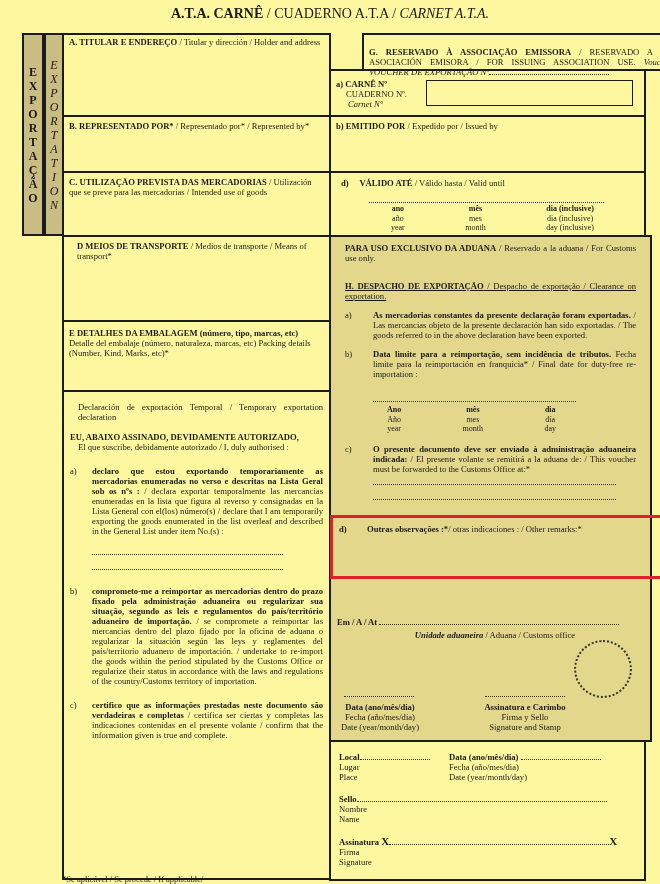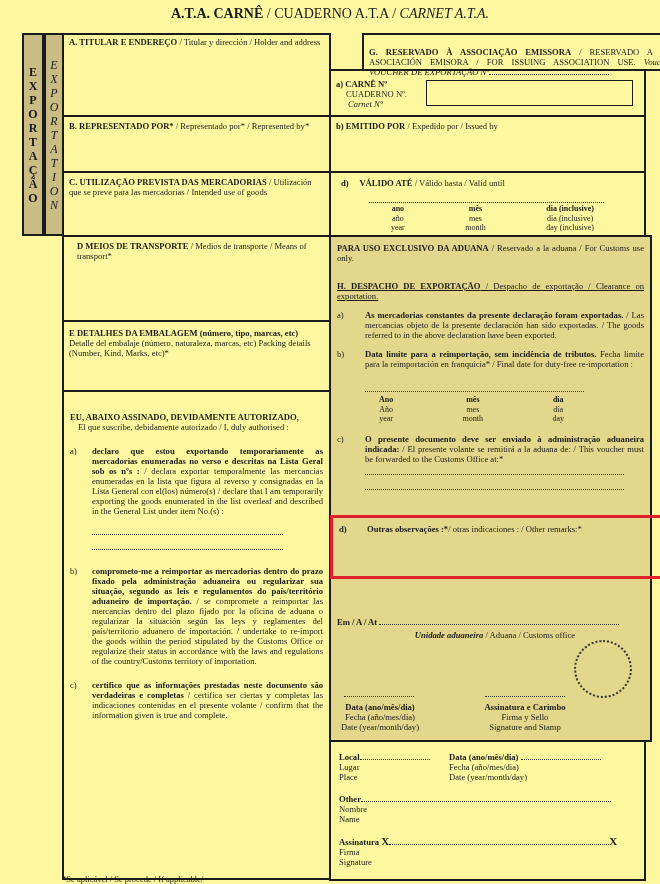--- a/index.html
+++ b/index.html
@@ -69,20 +69,21 @@
 </div>
 <div class="abs box lbl" style="left:62px;top:235px;width:269px;height:87px;padding:4px 13px;">
   <b>D MEIOS DE TRANSPORTE</b><span> / Medios de transporte / Means of transport*</span>
 </div>
 <div class="abs box lbl" style="left:62px;top:320px;width:269px;height:72px;padding:6px 5px;">
   <b>E DETALHES DA EMBALAGEM (número, tipo, marcas, etc)</b><br>
   <span>Detalle del embalaje (número, naturaleza, marcas, etc) Packing details (Number, Kind, Marks, etc)*</span>
 </div>
 
 <div class="abs box lbl" style="left:62px;top:390px;width:269px;height:490px;padding:10px 6px;text-align:justify;">
+  <div style="padding-left:8px;">Declaración de exportación Temporal / Temporary exportation declaration</div>
   <div style="margin-top:10px;"><b>EU, ABAIXO ASSINADO, DEVIDAMENTE AUTORIZADO,</b></div>
   <div style="padding-left:8px;">El que suscribe, debidamente autorizado / I, duly authorised :</div>
 
   <div style="display:flex;margin-top:14px;">
     <div style="width:22px;flex:none;">a)</div>
     <div><b>declaro que estou exportando temporariamente as mercadorias enumeradas no verso e descritas na Lista Geral sob os nºs :</b><span> / declara exportar temporalmente las mercancias enumeradas en la lista que figura al reverso y consignadas en la Lista General con el(los) número(s) / declare that I am temporarily exporting the goods enumerated in the list overleaf and described in the General List under item No.(s) :</span>
       <div class="dots" style="margin:18px 40px 0 0;"></div>
       <div class="dots" style="margin:14px 40px 0 0;"></div>
     </div>
   </div>
@@ -118,21 +119,21 @@
 <div class="abs box lbl" style="left:329px;top:171px;width:317px;height:66px;padding:5px 10px;">
   <div><b>d)</b>&nbsp;&nbsp;&nbsp;&nbsp;&nbsp;<b>VÁLIDO ATÉ</b><span> / Válido hasta / Valid until</span></div>
   <div class="dots" style="margin:14px 30px 0 28px;"></div>
   <div class="row3 small" style="margin:1px 40px 0 50px;text-align:center;">
     <div><b>ano</b><br><span>año</span><br><span>year</span></div>
     <div><b>mês</b><br><span>mes</span><br><span>month</span></div>
     <div><b>dia (inclusive)</b><br><span>dia (inclusive)</span><br><span>day (inclusive)</span></div>
   </div>
 </div>
 
-<div class="abs box shade lbl" style="left:329px;top:235px;width:323px;height:507px;padding:6px 6px;text-align:justify;">
+<div class="abs box shade lbl" style="left:329px;top:235px;width:323px;height:507px;padding:6px 14px;text-align:justify;">
   <div><b>PARA USO EXCLUSIVO DA ADUANA</b><span> / Reservado a la aduana / For Customs use only.</span></div>
   <div style="margin-top:18px;text-decoration:underline;"><b>H. DESPACHO DE EXPORTAÇÃO</b><span> / Despacho de exportação / Clearance on exportation.</span></div>
 
   <div style="display:flex;margin-top:9px;">
     <div style="width:28px;flex:none;">a)</div>
     <div><b>As mercadorias constantes da presente declaração foram exportadas.</b><span> / Las mercancias objeto de la presente declaración han sido exportadas. / The goods referred to in the above declaration have been exported.</span></div>
   </div>
 
   <div style="display:flex;margin-top:9px;">
     <div style="width:28px;flex:none;">b)</div>
@@ -190,21 +191,21 @@
       <span>Lugar</span><br>
       <span>Place</span>
     </div>
     <div>
       <b>Data (ano/mês/dia)</b> <span style="display:inline-block;width:80px;border-bottom:1px dotted #333;"></span><br>
       <span>Fecha (año/mes/dia)</span><br>
       <span>Date (year/month/day)</span>
     </div>
   </div>
   <div style="margin-top:12px;">
-    <b>Other</b><span style="display:inline-block;width:250px;border-bottom:1px dotted #333;"></span><br>
+    <b>Sello</b><span style="display:inline-block;width:250px;border-bottom:1px dotted #333;"></span><br>
     <span>Nombre</span><br>
     <span>Name</span>
   </div>
   <div style="margin-top:12px;">
     <b>Assinatura</b> <b style="font-size:11px;">X</b><span style="display:inline-block;width:220px;border-bottom:1px dotted #333;"></span><b style="font-size:11px;">X</b><br>
     <span>Firma</span><br>
     <span>Signature</span>
   </div>
 </div>
 

